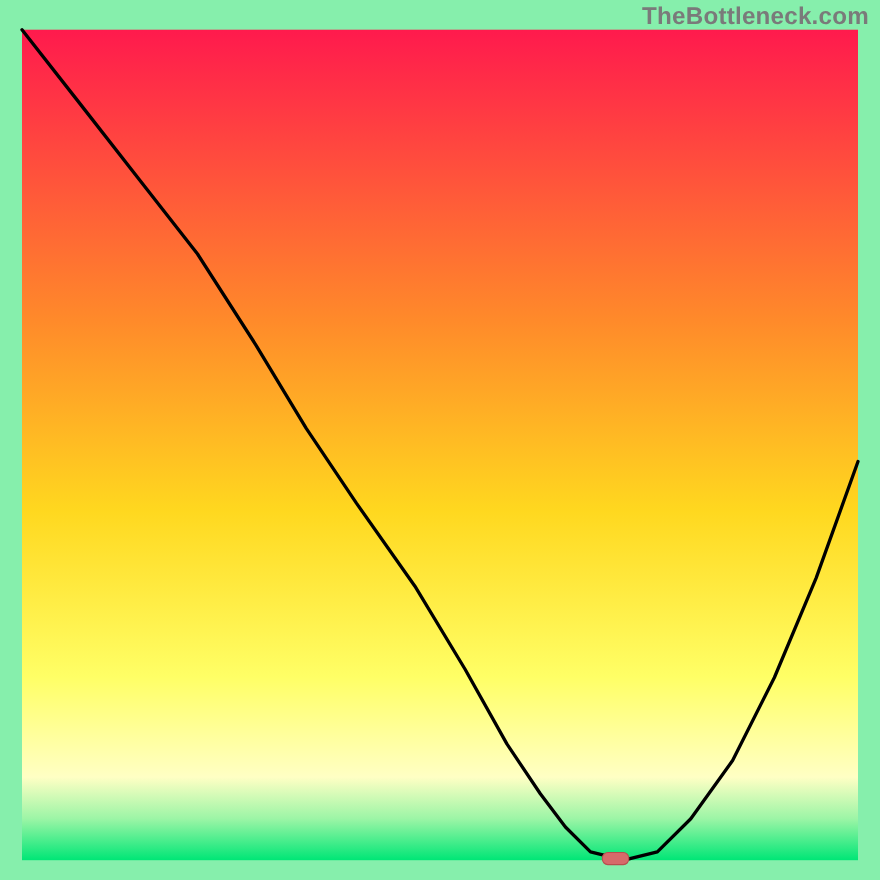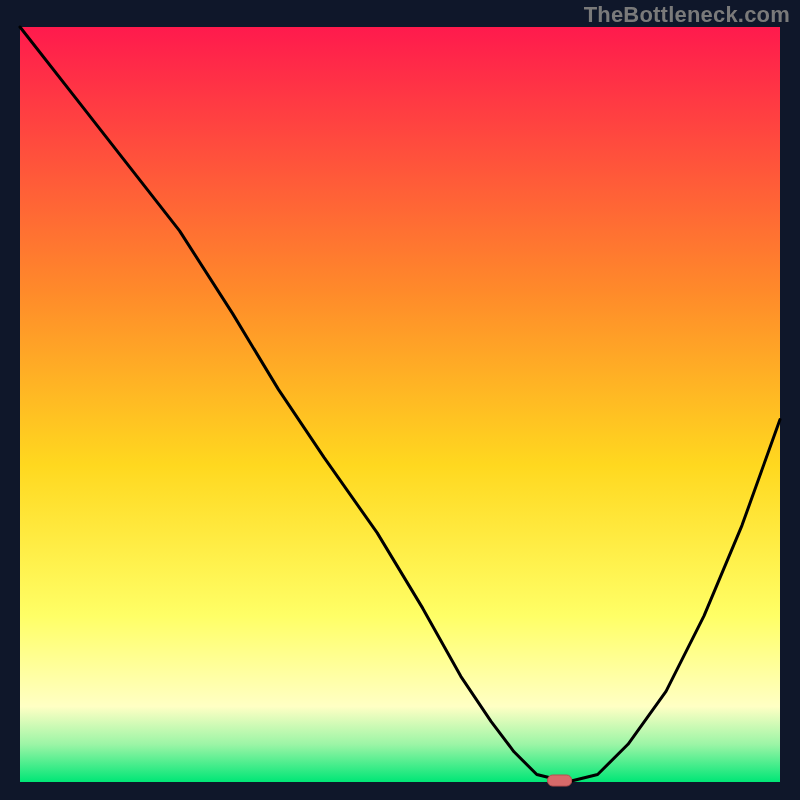--- a/index.html
+++ b/index.html
@@ -7,21 +7,21 @@
     padding: 0;
     width: 800px;
     height: 800px;
     background: #000;
     overflow: hidden;
   }
   .wrap {
     position: relative;
     width: 800px;
     height: 800px;
-    background: #0f172a;
+    background: #86efac;
   }
   .watermark {
     position: absolute;
     top: 2px;
     right: 10px;
     font-family: Arial, Helvetica, sans-serif;
     font-size: 22px;
     font-weight: 600;
     color: #7a7a7a;
     letter-spacing: 0.2px;

